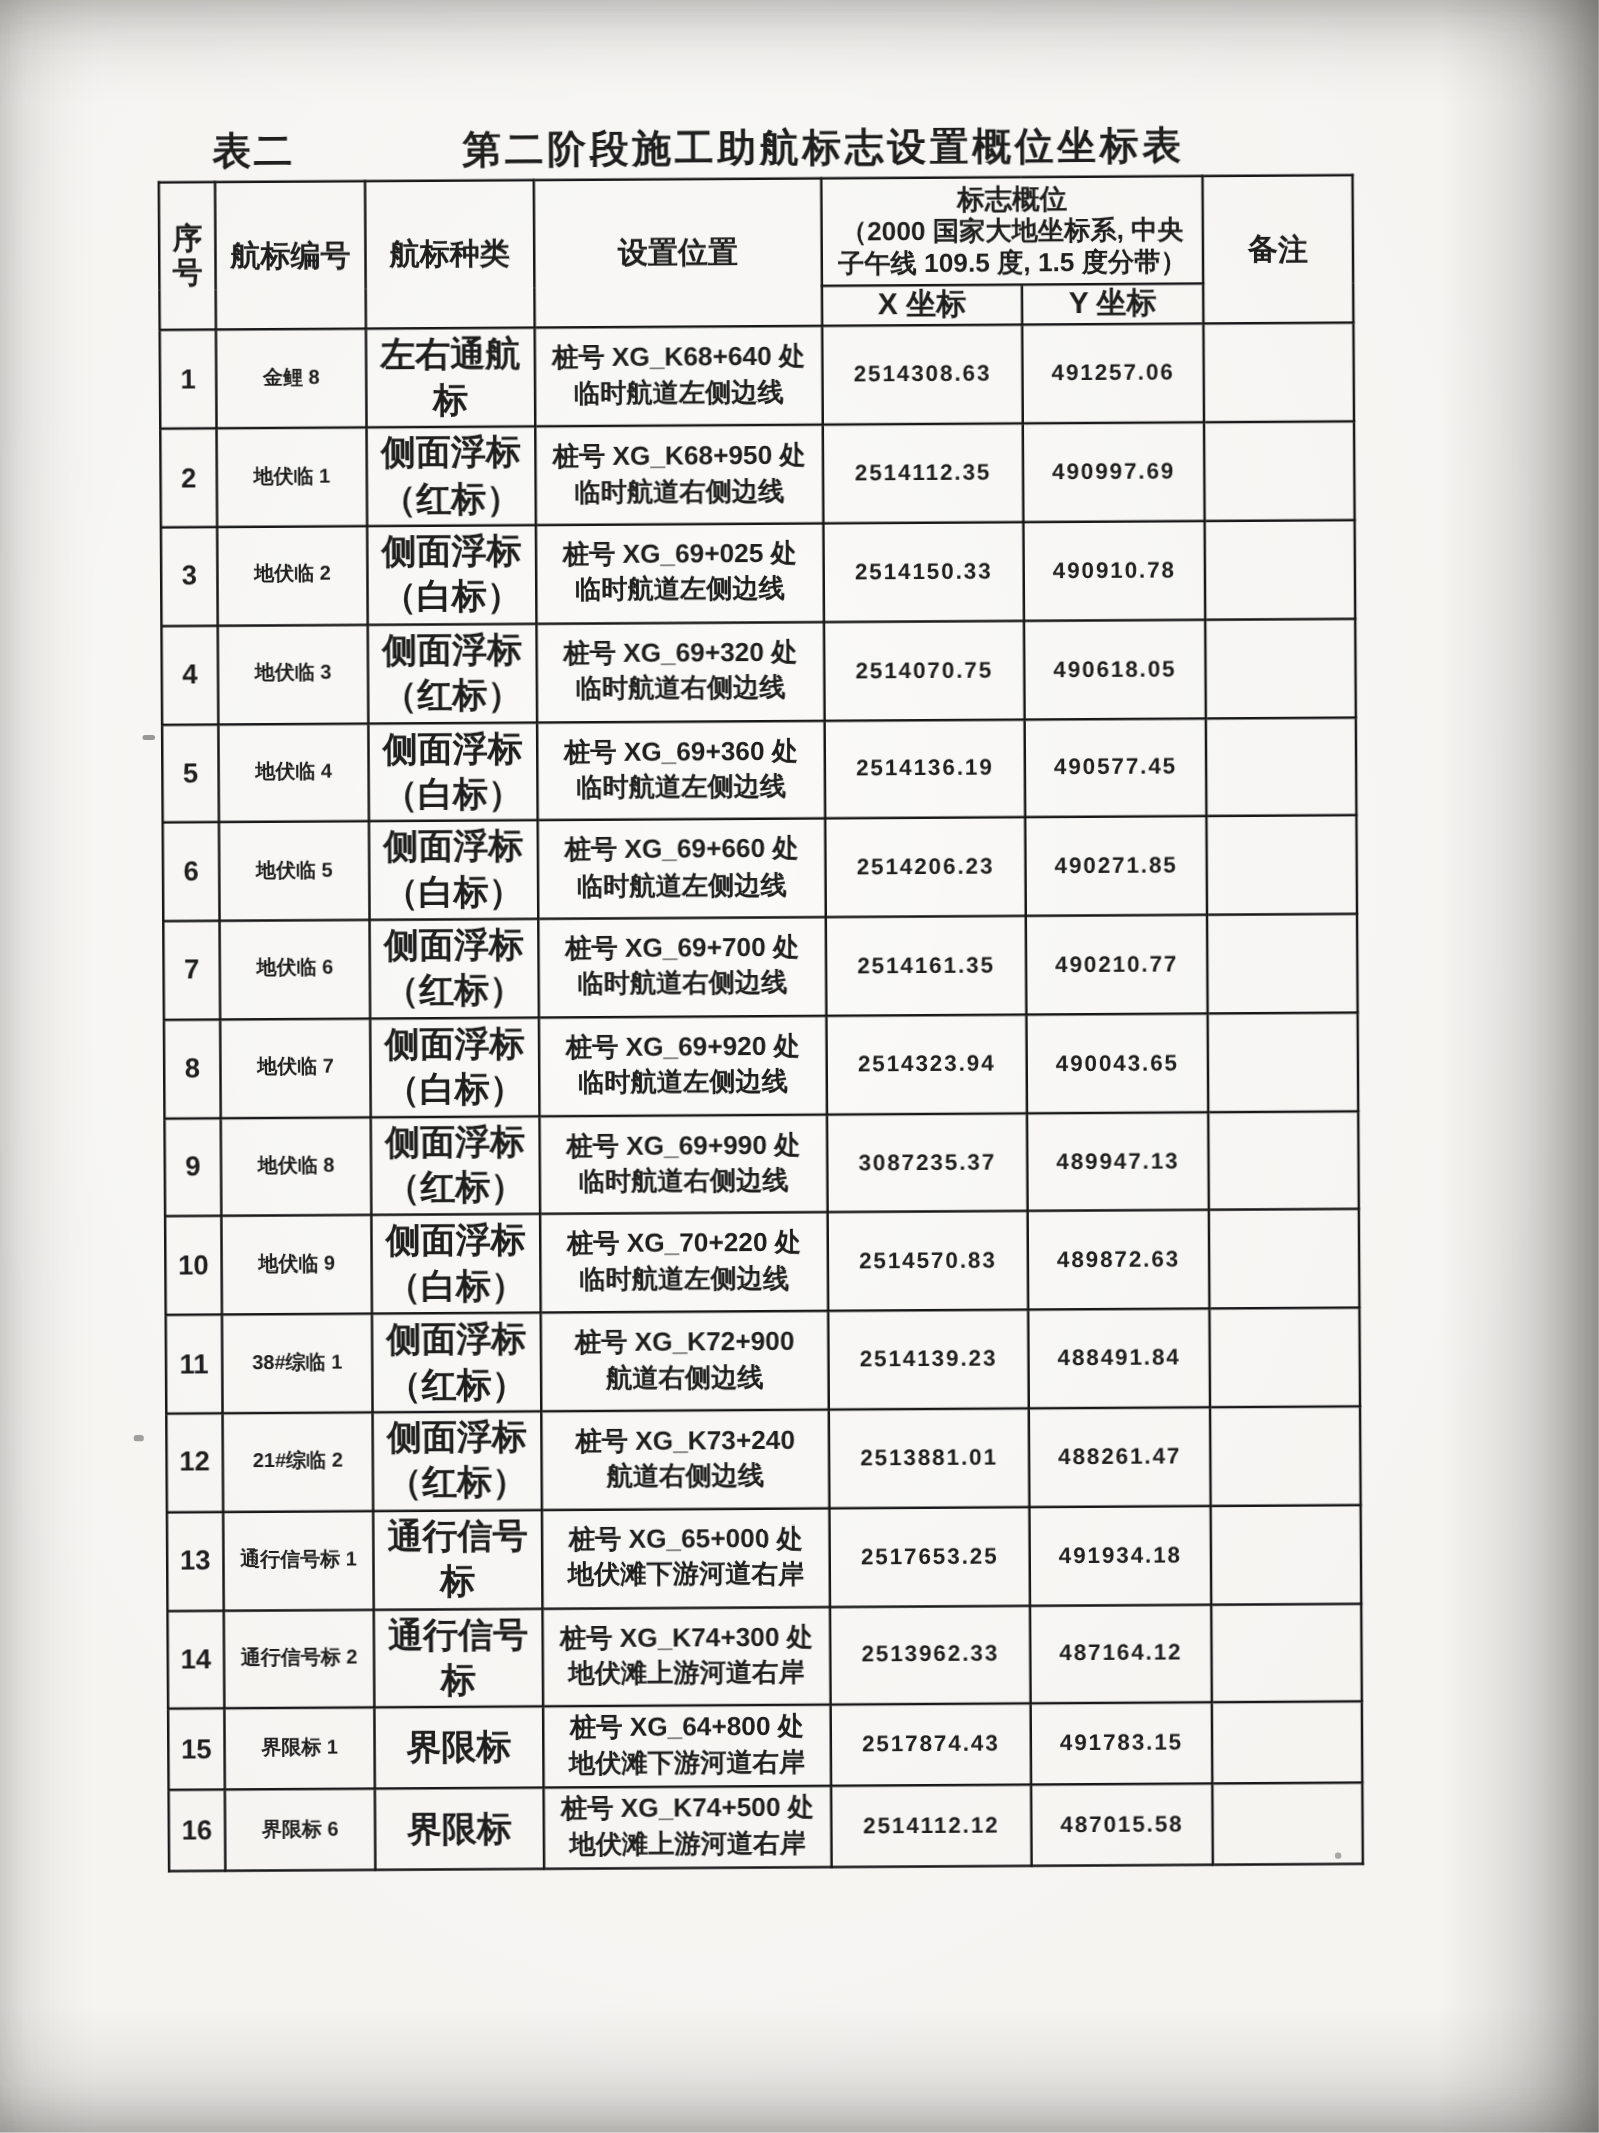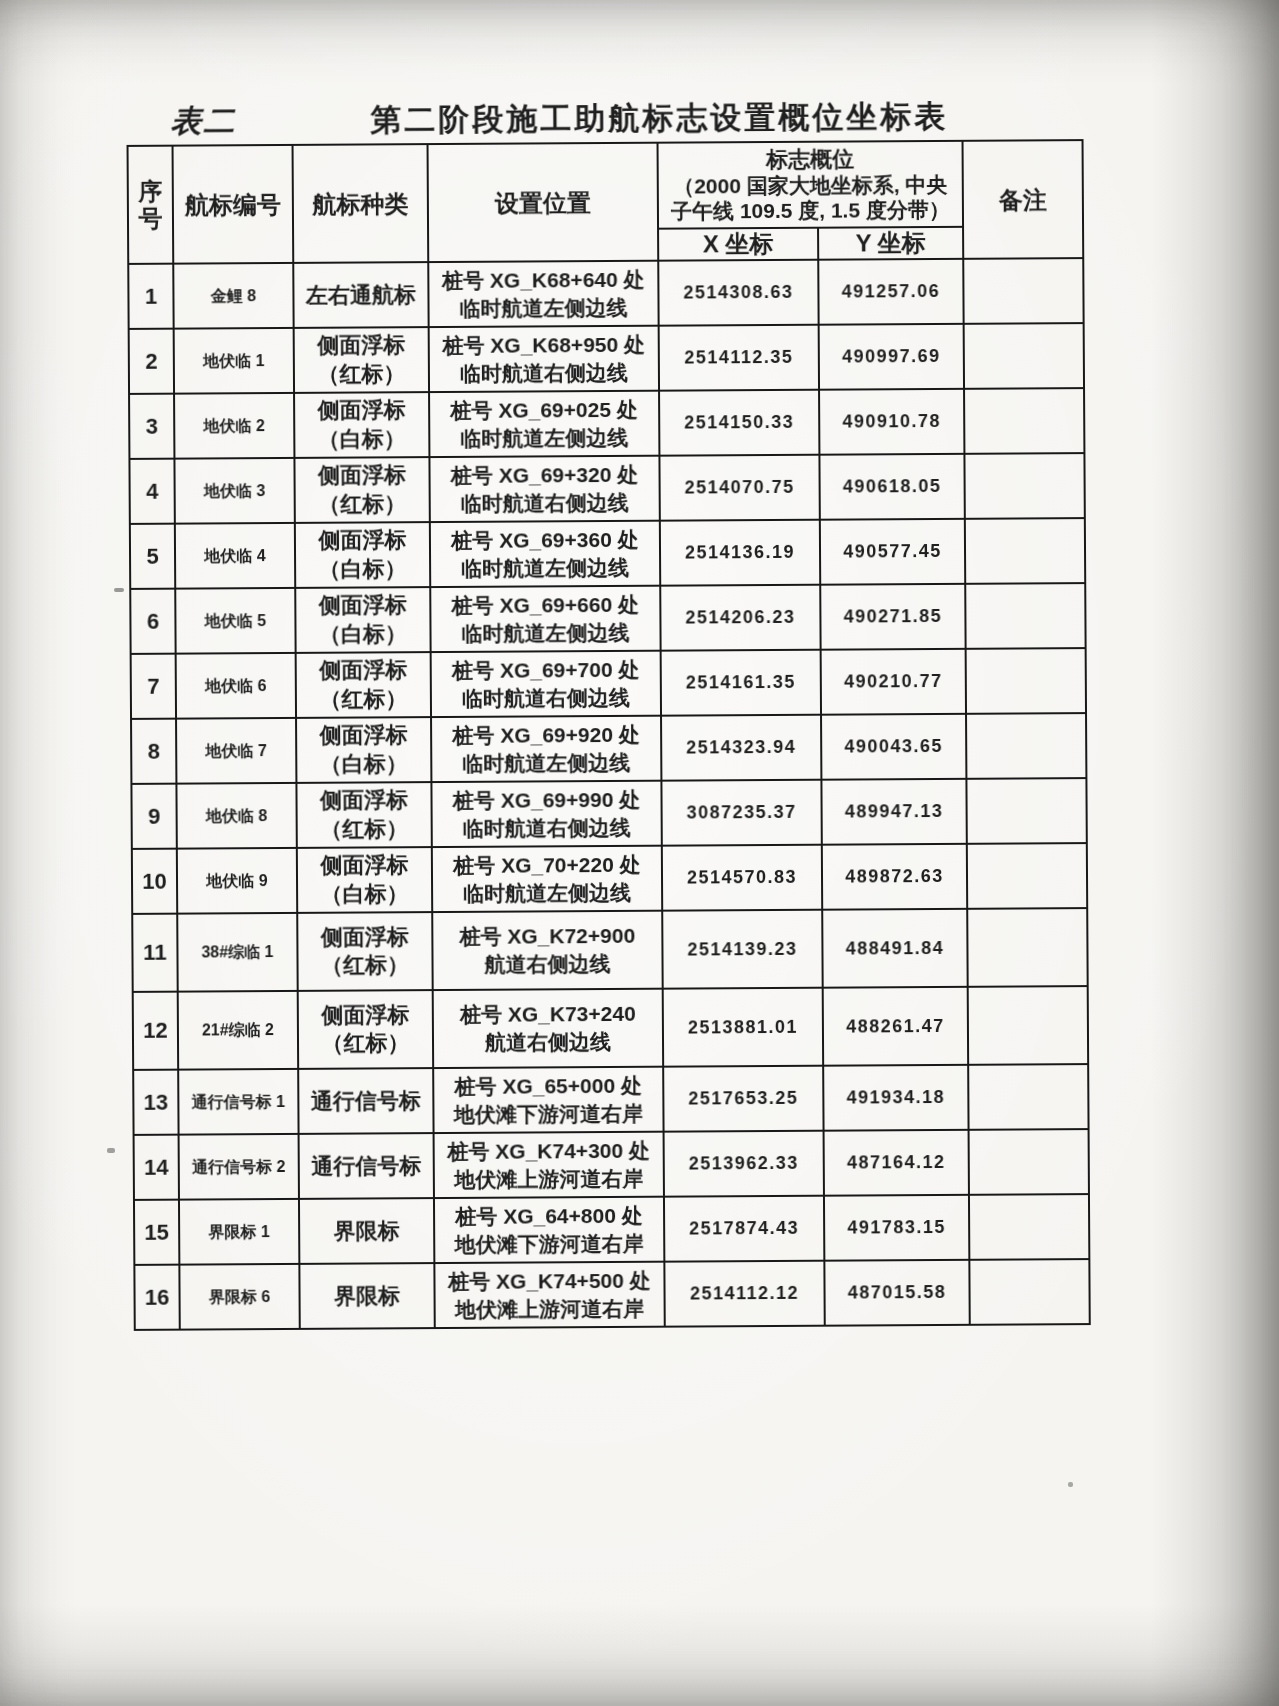--- a/index.html
+++ b/index.html
@@ -42,21 +42,20 @@
     align-items: flex-end;
     height: 44px;
     margin-bottom: 2px;
   }
   .table-label {
     font-size: 31px;
     font-weight: 700;
     margin-left: 44px;
     letter-spacing: 2px;
     white-space: nowrap;
-    font-style: italic;
   }
   .page-title {
     flex: 1;
     margin: 0;
     text-align: center;
     font-size: 31px;
     font-weight: 700;
     letter-spacing: 3px;
     white-space: nowrap;
   }
@@ -79,21 +78,21 @@
   th.seq-h { word-break: break-all; line-height: 1.15; padding: 2px 6px; }
   th.group-h { padding: 0 2px; }
   .group-title { font-size: 22px; line-height: 1.2; }
   .group-note { font-size: 21px; line-height: 1.2; white-space: nowrap; }
   th.sub-h { font-size: 24px; line-height: 1.1; }
   tbody tr { height: 65px; }
   tbody tr.tall { height: 78px; }
   td { white-space: pre-line; }
   td.seq  { font-size: 22px; }
   td.no   { font-size: 16px; line-height: 1.25; margin-top: 12px; }
-  td.type { font-size: 22px; line-height: 1.3; }
+  td.type { font-size: 28px; line-height: 1.3; }
   td.loc  { font-size: 21px; line-height: 1.35; }
   td.num  { font-size: 18px; letter-spacing: 1.5px; }
   .artifact {
     position: absolute;
     background: #4a4a48;
     border-radius: 2px;
   }
   .artifact.a1 { left: 114px; top: 588px;  width: 10px; height: 4px; opacity: 0.55; }
   .artifact.a2 { left: 107px; top: 1148px; width: 8px;  height: 5px; opacity: 0.5; }
   .artifact.a3 { left: 1068px; top: 1482px; width: 5px; height: 5px; opacity: 0.45; }

